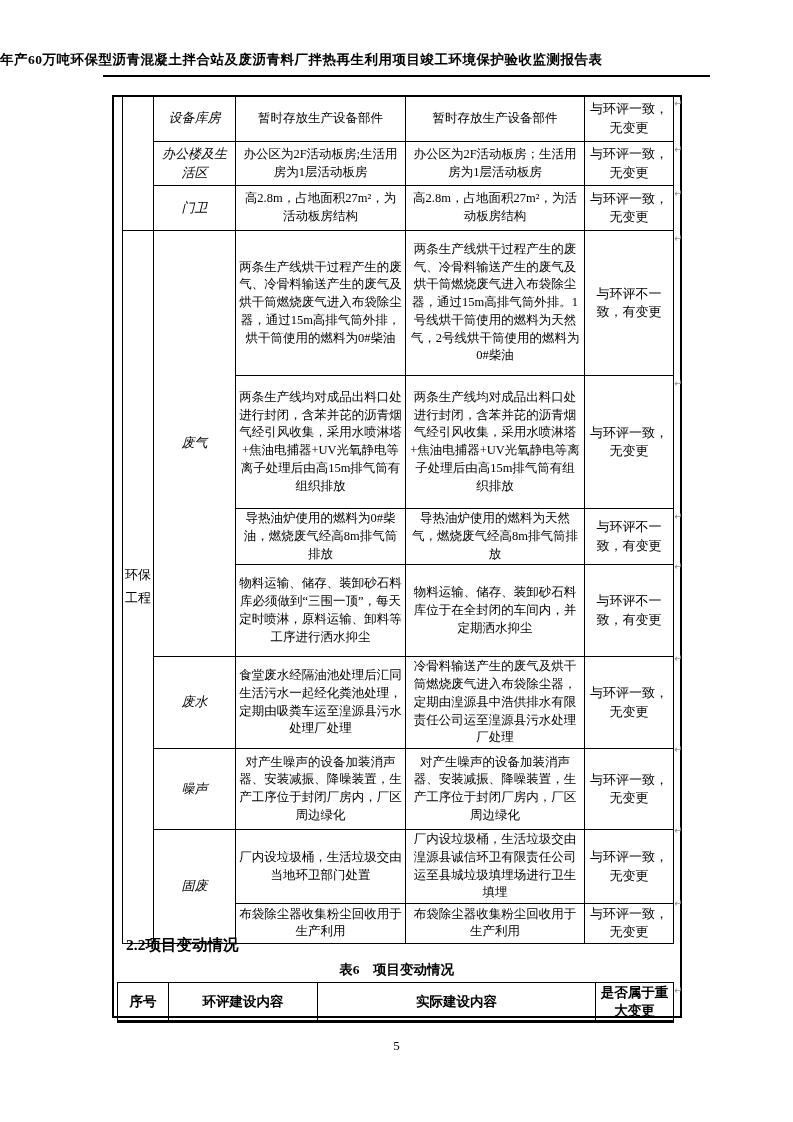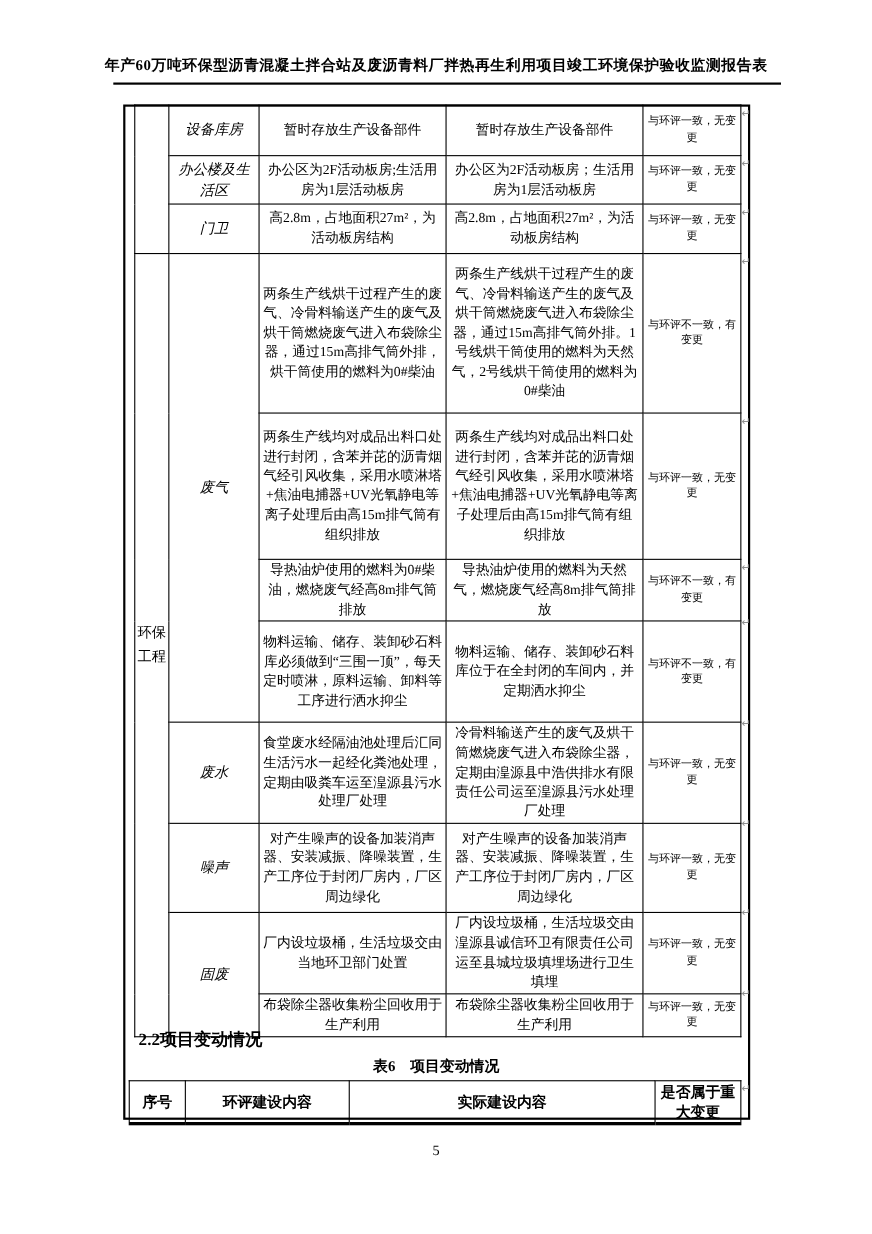--- a/index.html
+++ b/index.html
@@ -4,41 +4,41 @@
 <style>
   * { margin:0; padding:0; box-sizing:border-box; }
   html,body { background:#ffffff; }
   .page {
     position:relative; width:793px; height:1122px; background:#ffffff;
     color:#000; font-family:"Liberation Serif","DejaVu Serif",serif;
     overflow:hidden;
   }
   .doc-title {
     position:absolute; top:51px; left:0; width:100%;
-    text-align:center; font-size:13.5px; font-weight:bold; letter-spacing:0.5px;
+    text-align:left; font-size:13.5px; font-weight:bold; letter-spacing:0.5px;
   }
   .title-rule {
     position:absolute; top:75px; left:103px; width:607px; height:2px; background:#000;
   }
   .outer-frame {
     position:absolute; left:112px; top:95px; width:570px; height:923px;
     border:2px solid #000;
   }
   table.cmp {
     position:absolute; left:122px; top:95px; width:551px;
     border-collapse:collapse; table-layout:fixed;
   }
   table.cmp td {
     border:1px solid #000; text-align:center; vertical-align:middle;
     font-size:12.5px; line-height:1.42; padding:1px 3px; overflow:hidden;
     word-break:break-all;
   }
   table.cmp td.cat  { font-size:13px;font-style:italic; }
   table.cmp td.vert { font-size:13px; line-height:1.75; padding:0 2px; }
-  table.cmp td.concl{ font-size:10px; }
+  table.cmp td.concl{ font-size:13px; }
   .sec-heading {
     position:absolute; left:115px; top:935px; font-size:15.5px; font-weight:bold;padding-left:11px;
   }
   .tbl-caption {
     position:absolute; left:0; width:100%; top:961px; text-align:center;
     font-size:13.5px; font-weight:bold;
   }
   table.chg {
     position:absolute; left:117px; top:982px; width:556px;
     border-collapse:collapse; table-layout:fixed;

